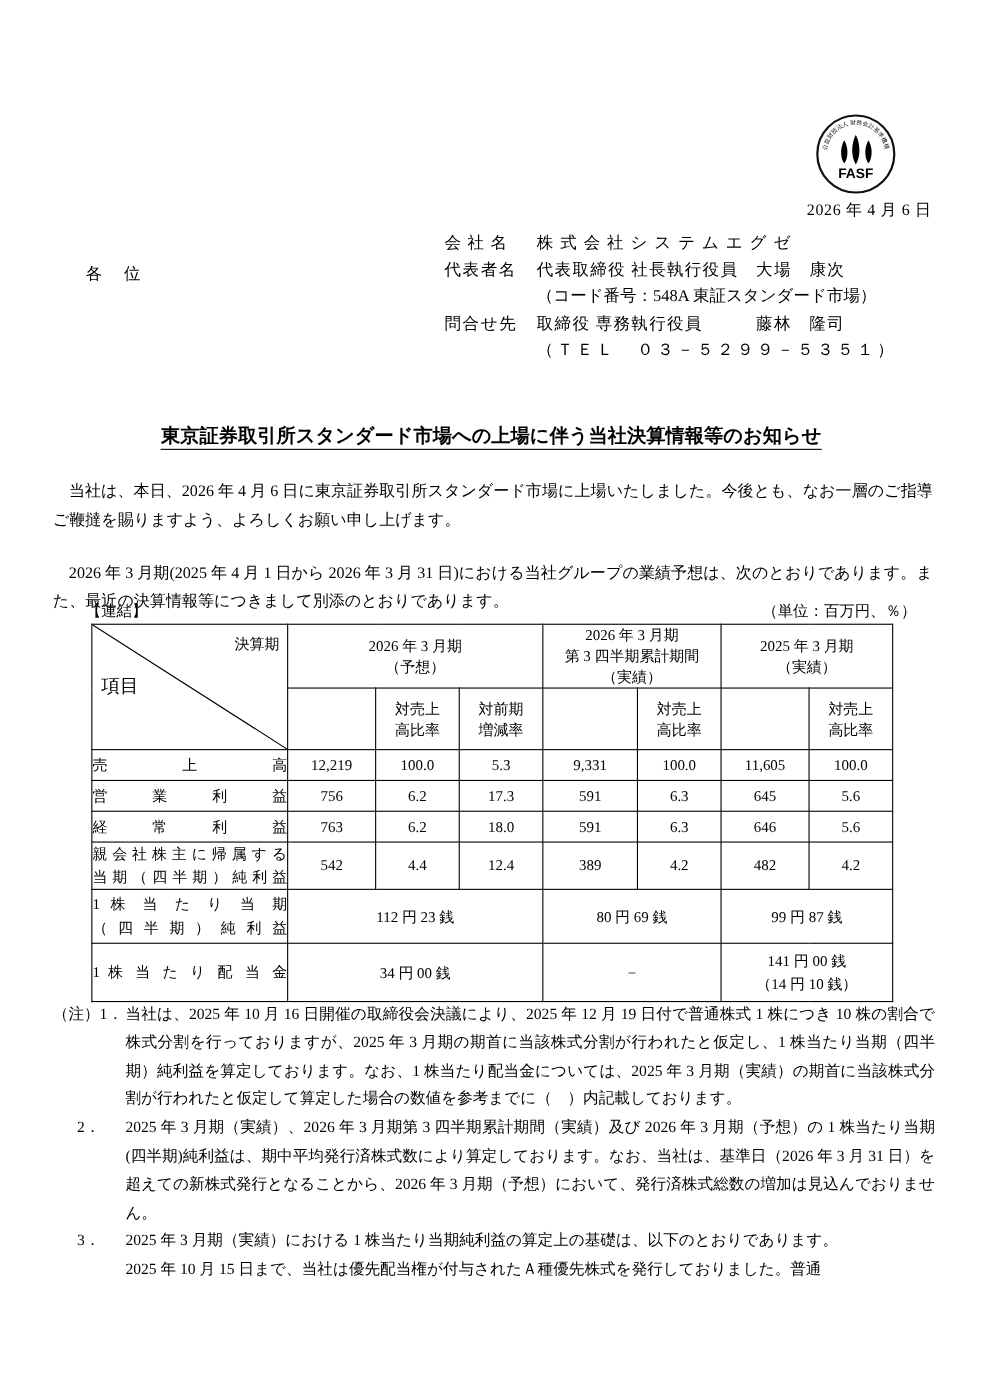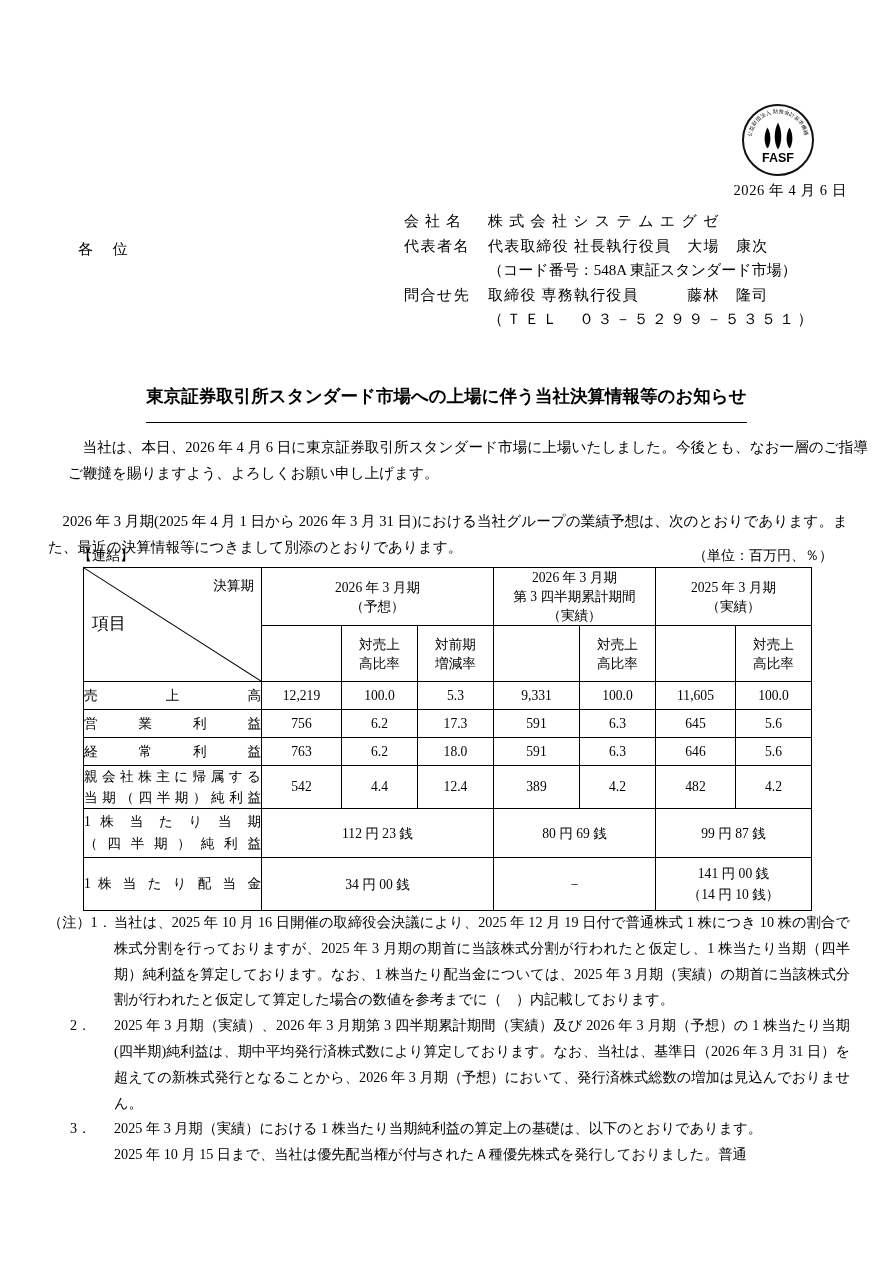--- a/index.html
+++ b/index.html
@@ -81,34 +81,34 @@
     position: absolute;
     left: 0;
     right: 0;
     top: 384px;
     text-align: center;
     font-size: 17.5px;
     font-weight: bold;
   }
   .doc-title span {
     border-bottom: 1.4px solid #000;
-    padding-bottom: 16px;
+    padding-bottom: 2px;
   }
 
   
   .body-para {
     position: absolute;
     left: 48px;
     width: 800px;
     font-size: 14.6px;
     line-height: 26px;
     text-align: justify;
     text-justify: inter-character;
   }
-  .body-para.p1 { top: 434px; margin-left: 20px; }
+  .body-para.p1 { top: 434px; }
   .body-para.p2 { top: 486px; margin-top: 22px; }
   .indent1 { display: inline-block; width: 1em; }
 
   
   .tbl-caption-left {
     position: absolute;
     left: 78px;
     top: 547px;
     font-size: 14px;
   }

